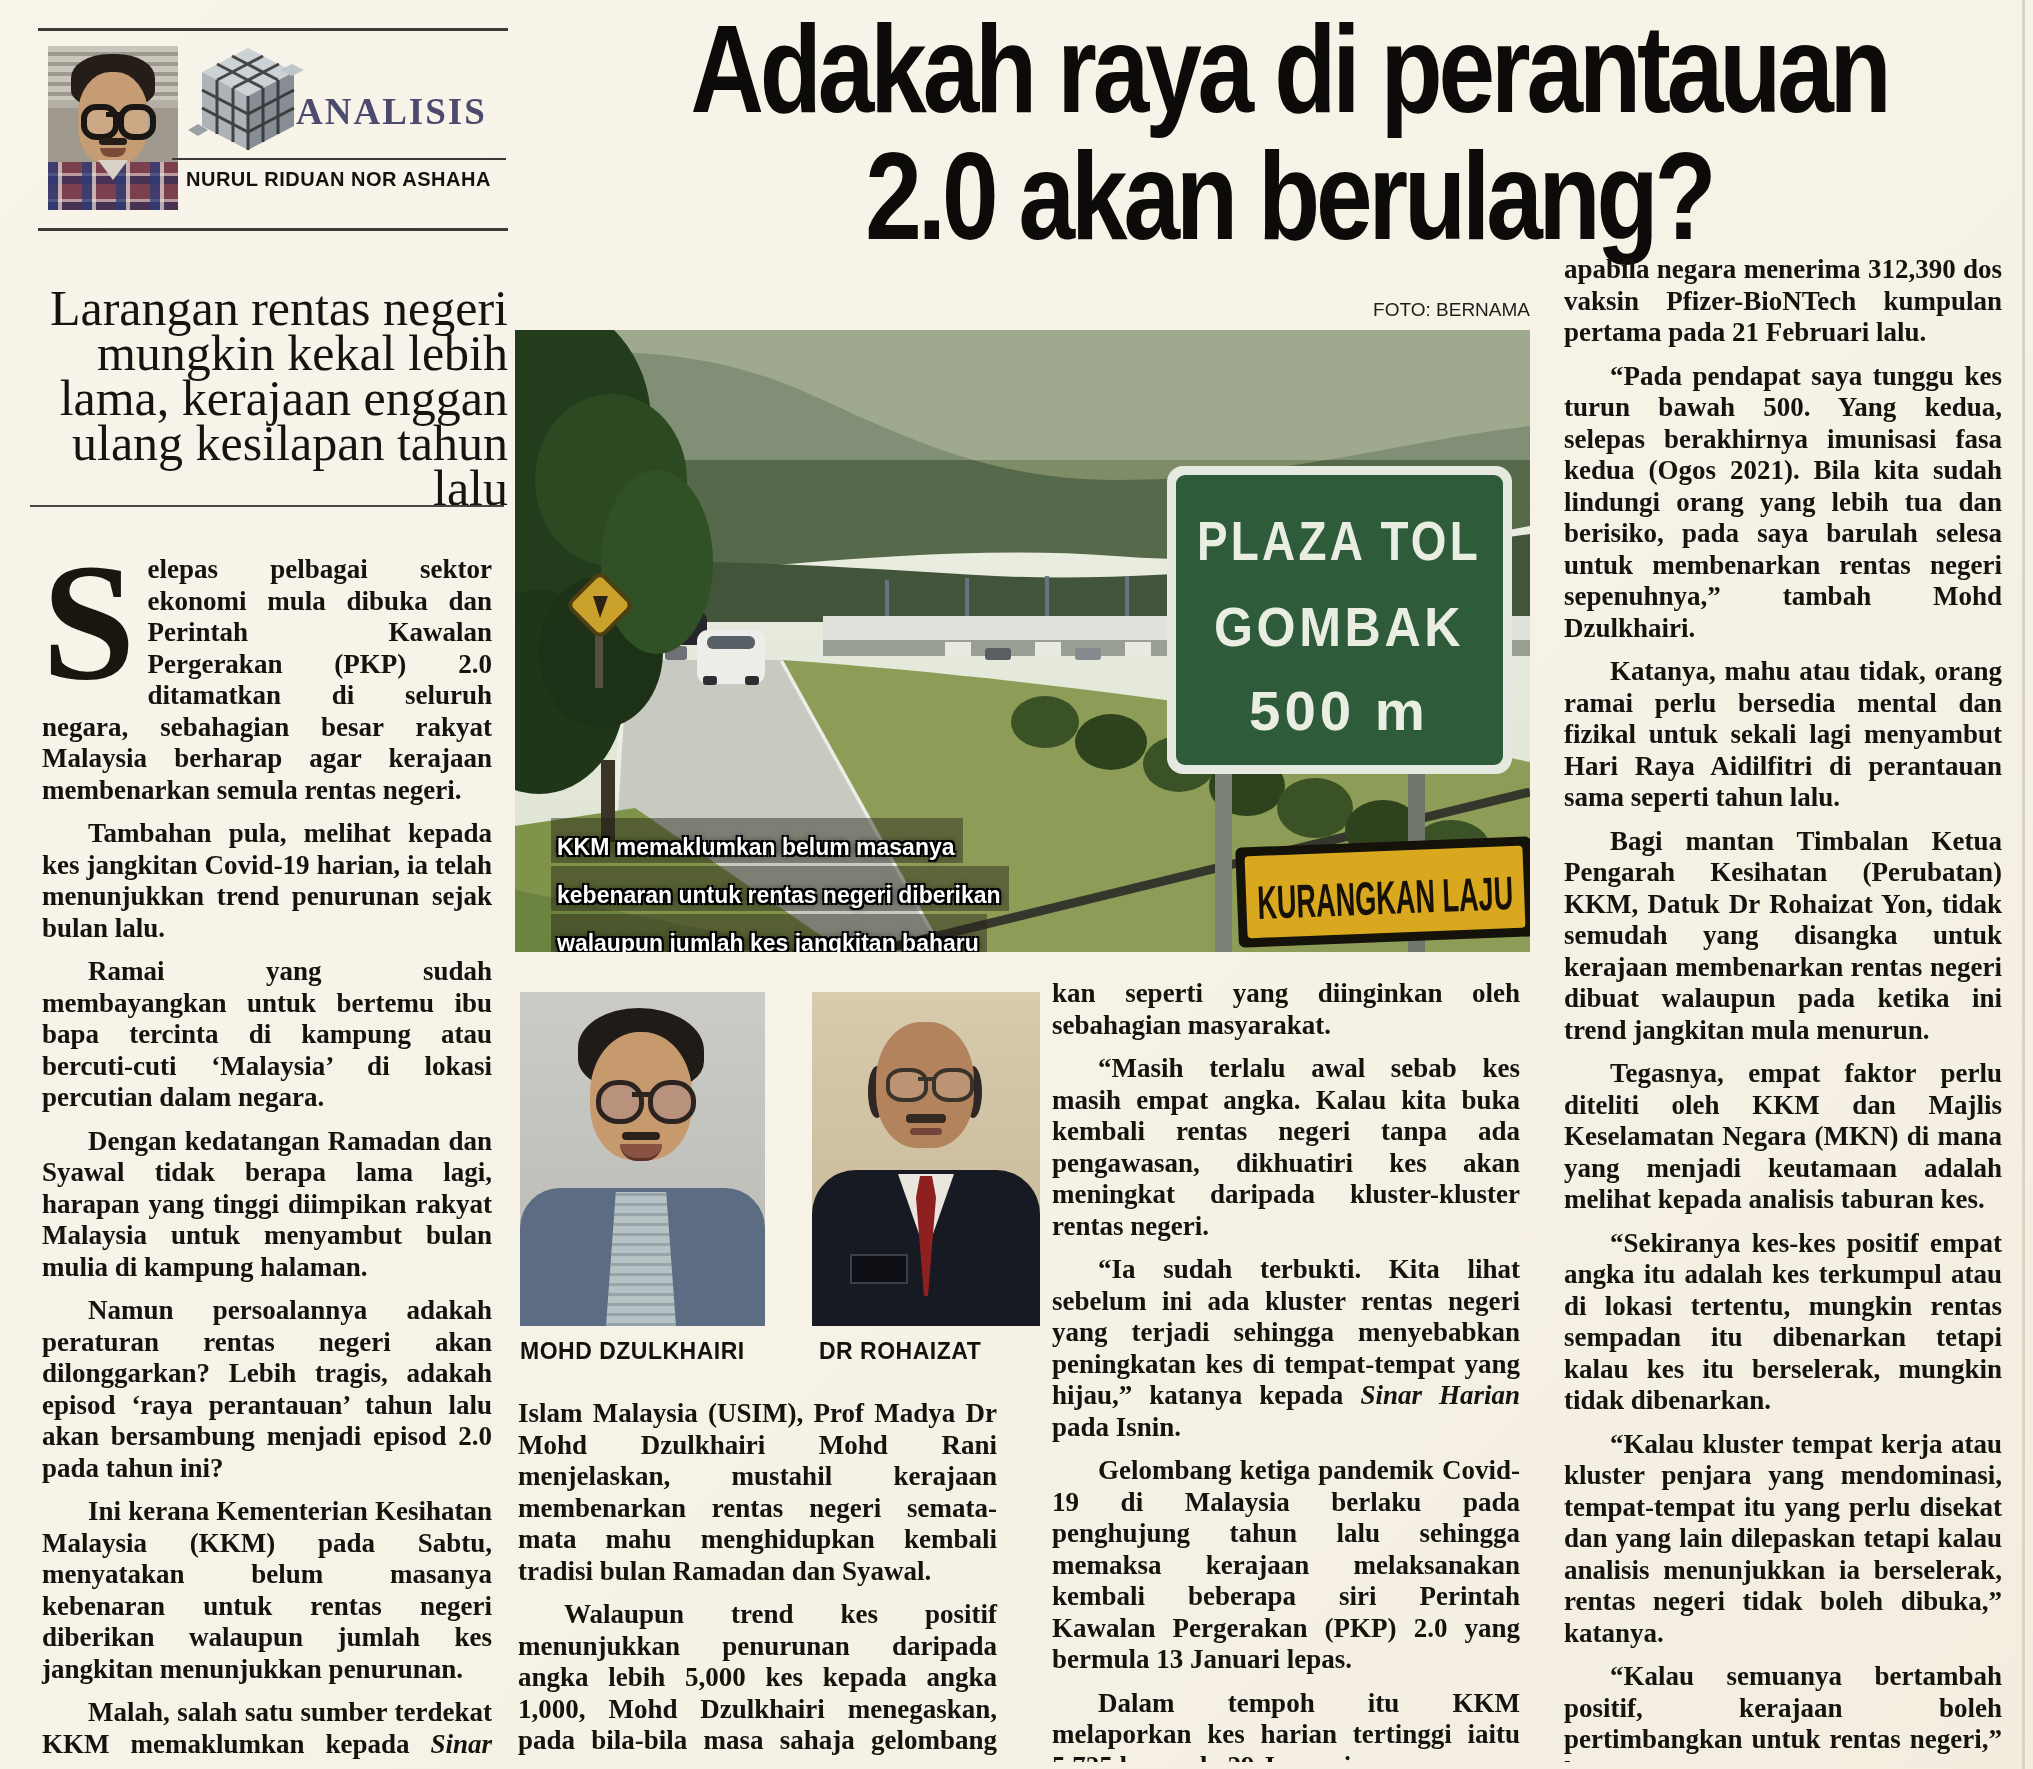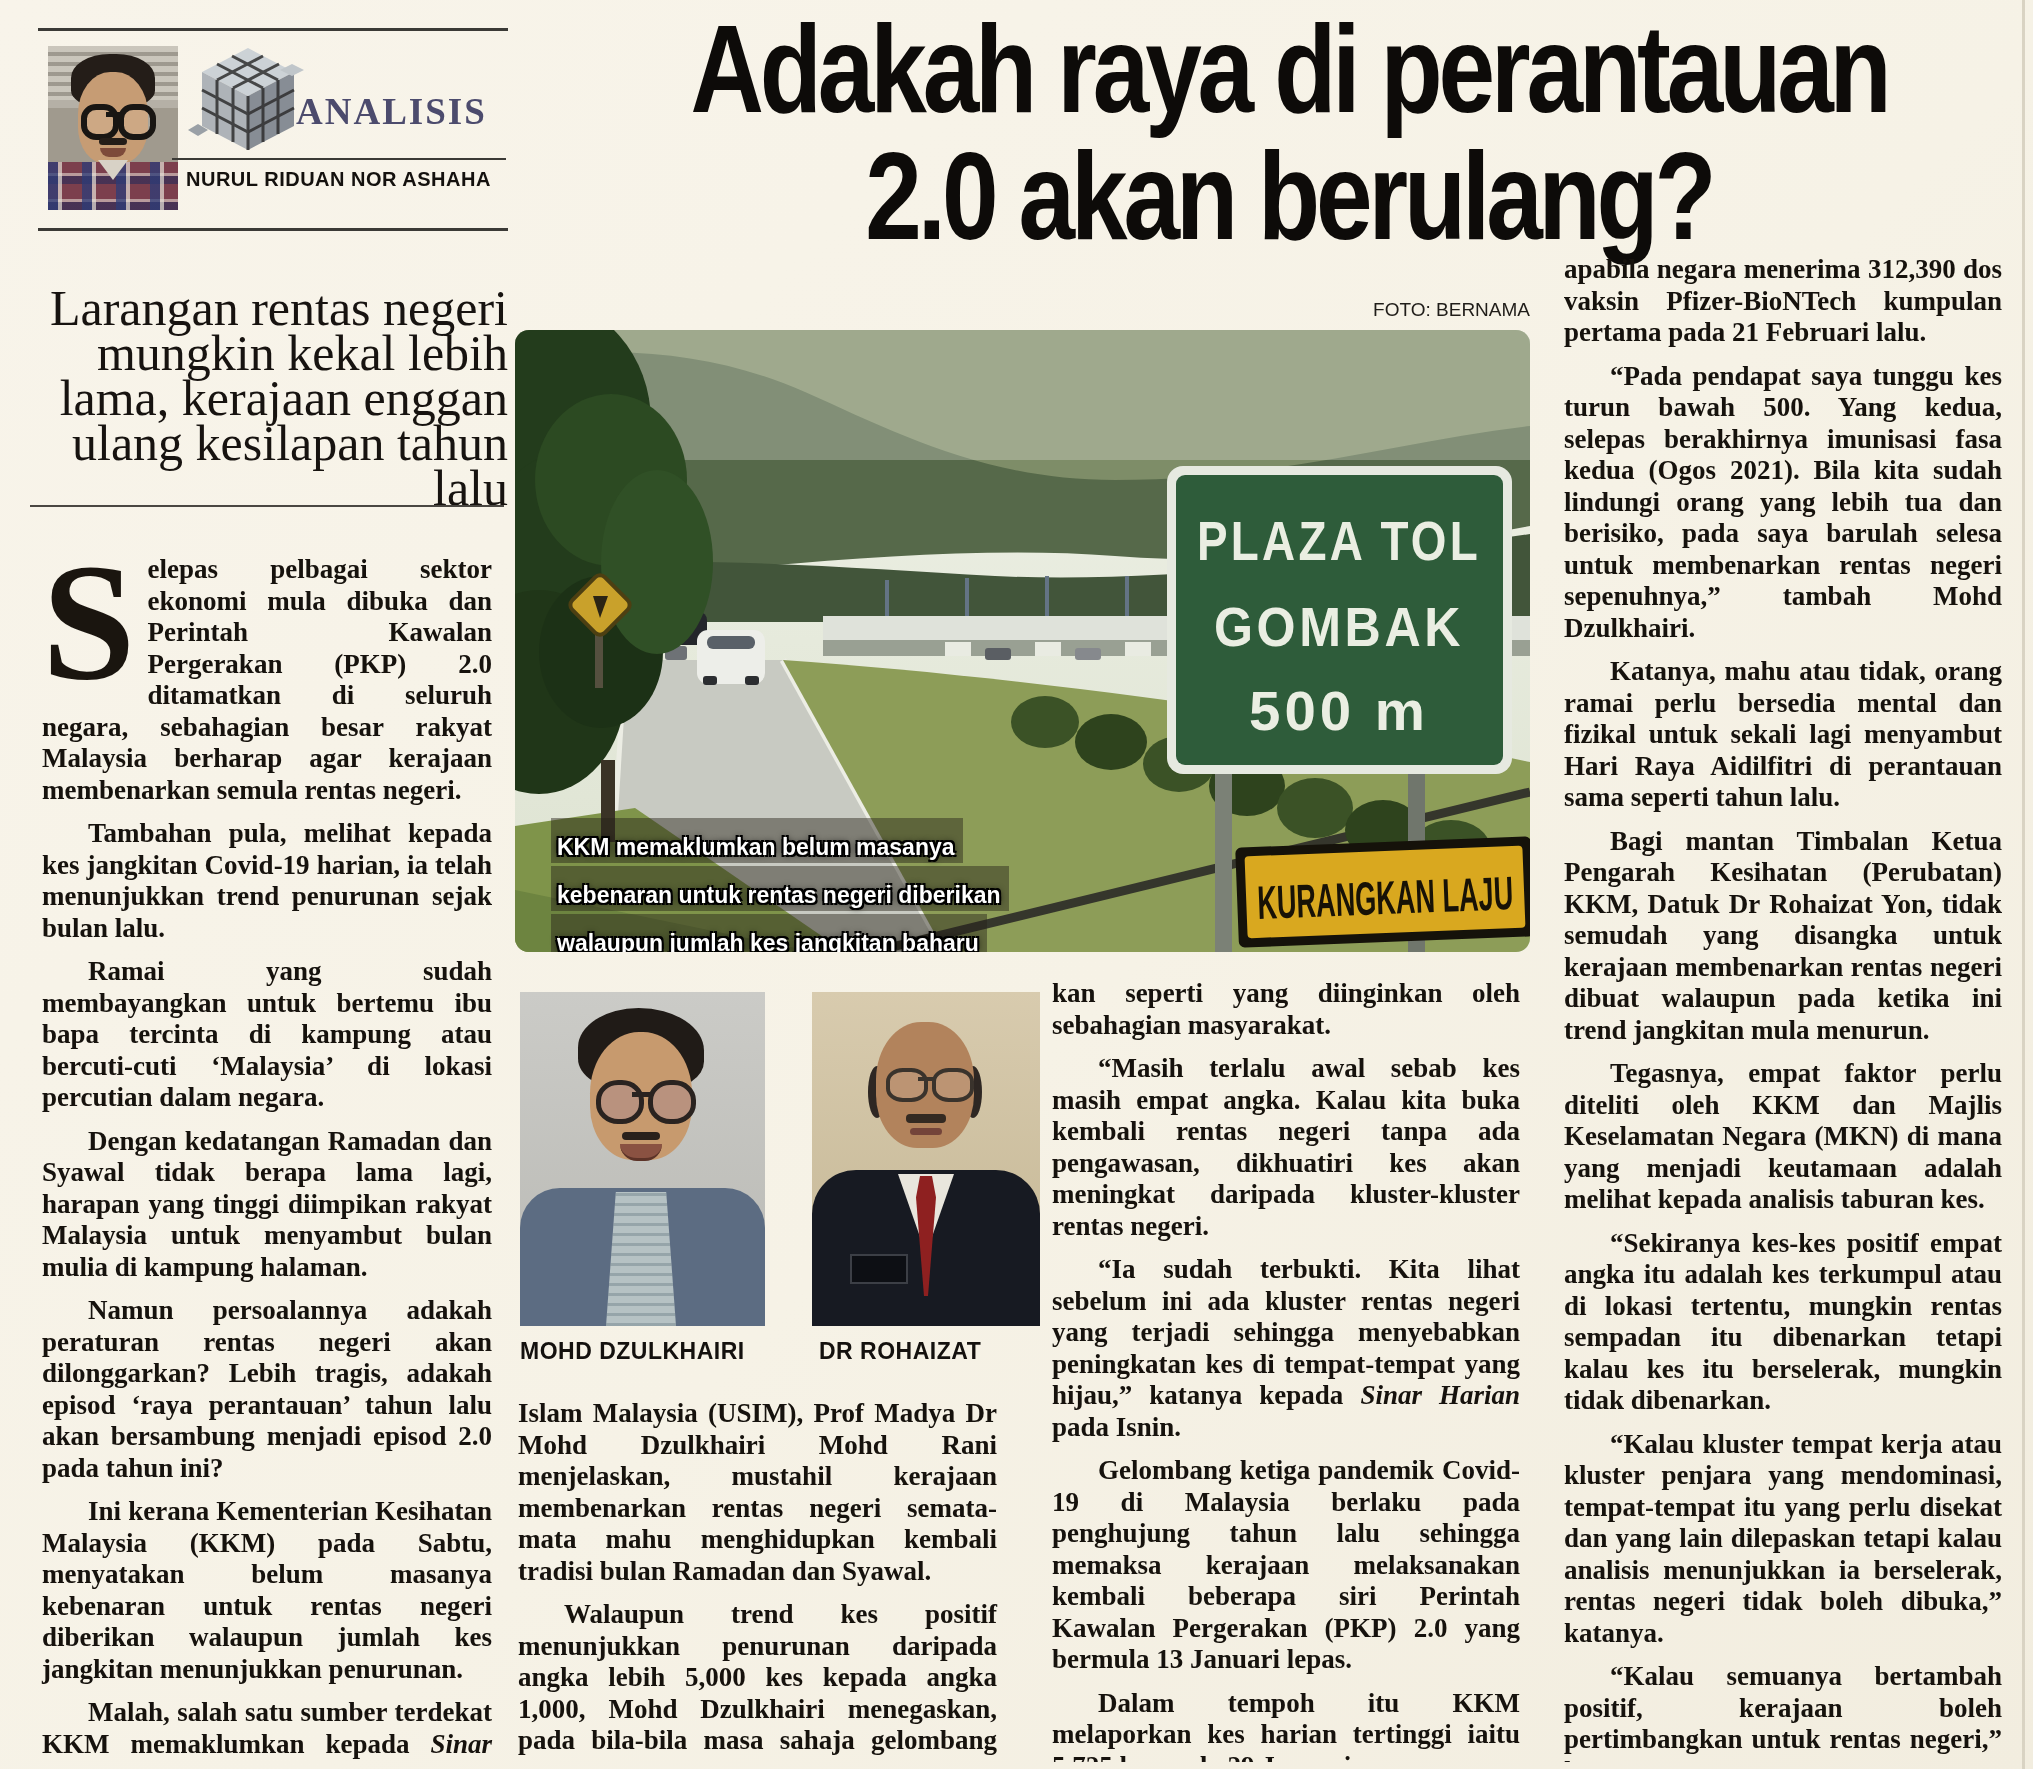--- a/index.html
+++ b/index.html
@@ -42,21 +42,21 @@
   .col p{margin:12px;text-indent:46px;font-weight:bold;}
   .col p.ni{text-indent:0;}
   .dc{float:left;font-size:168px;line-height:122px;padding:6px 12px 0 0;color:#1a150f;}
   .c1{left:30px;top:542px;width:474px;height:1218px;}
   .c2{left:506px;top:1386px;width:503px;height:376px;}
   .c3{left:1040px;top:966px;width:492px;height:796px;}
   .c4{left:1552px;top:242px;width:462px;height:1520px;}
 
   
   .credit{left:1290px;top:299px;width:240px;text-align:right;font-family:"Liberation Sans",sans-serif;font-size:19px;color:#201d19;}
-  .photo{left:515px;top:330px;width:1015px;height:622px;overflow:hidden;background:#dfe3d6;border-radius:14px;}
+  .photo{left:515px;top:330px;width:1015px;height:622px;overflow:hidden;background:#dfe3d6;}
   .photo svg{position:absolute;left:0;top:0;width:100%;height:100%;}
   .caption{position:absolute;left:36px;top:488px;font-family:"Liberation Sans",sans-serif;font-weight:bold;font-size:23px;color:#ffffff;}
   .caption span{display:block;width:max-content;margin-bottom:3px;padding:16px 8px 2px 6px;
       background:rgba(38,34,24,.45);
       text-shadow:-2px -2px 0 #000,2px -2px 0 #000,-2px 2px 0 #000,2px 2px 0 #000,0 0 7px #000;}
 
   
   .portrait{overflow:hidden;}
   .p1{left:520px;top:992px;width:245px;height:334px;background:linear-gradient(#cbcbc7,#b9b9b4);}
   .p2{left:812px;top:992px;width:228px;height:334px;background:linear-gradient(#d8cbae,#c4b694);}

